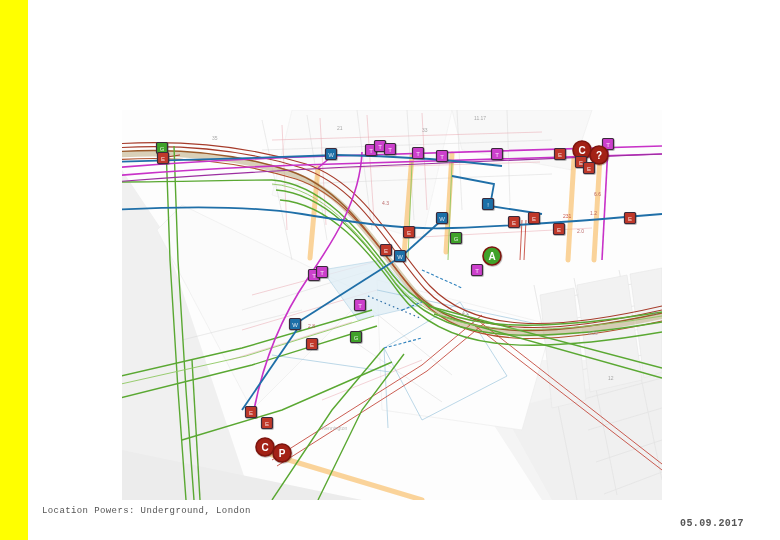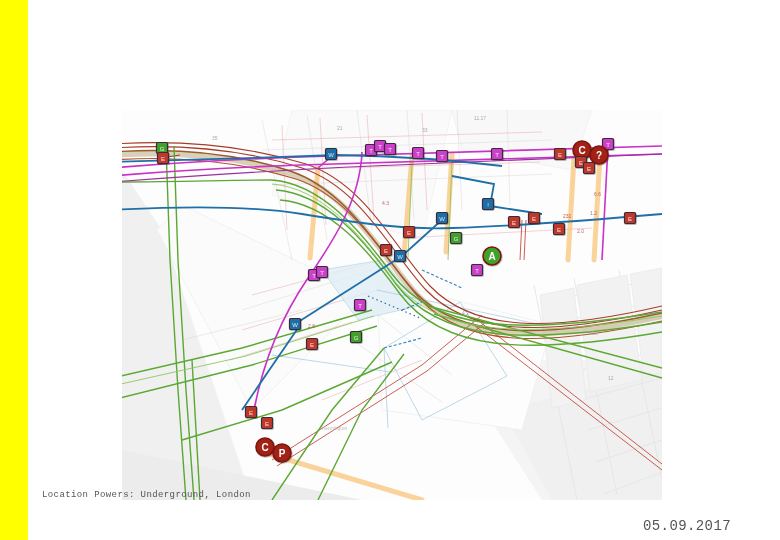--- a/index.html
+++ b/index.html
@@ -47,34 +47,35 @@
     top: 110px;
     width: 540px;
     height: 390px;
     background: #fdfdfd;
     overflow: hidden;
   }
   #map-svg { display: block; }
   #footer-left {
     position: absolute;
     left: 42px;
-    top: 490px;
+    top: 506px;
     font-size: 9px;
     letter-spacing: 0.4px;
     color: #555555;
     font-family: "Liberation Mono", "DejaVu Sans Mono", monospace;
   }
   #footer-right {
     position: absolute;
-    right: 49px;
+    right: 36px;
     top: 518px;
-    font-size: 14px;
+    font-size: 10px;
     letter-spacing: 0.4px;
     color: #555555;
     font-family: "Liberation Mono", "DejaVu Sans Mono", monospace;
+    font-weight: bold;
   }
 </style>
 </head>
 <body>
 
 <div id="slide" style="background: rgb(255, 255, 255);">
 
   <div id="accent-bar" style="background: rgb(255, 255, 0);"></div>
 
 

